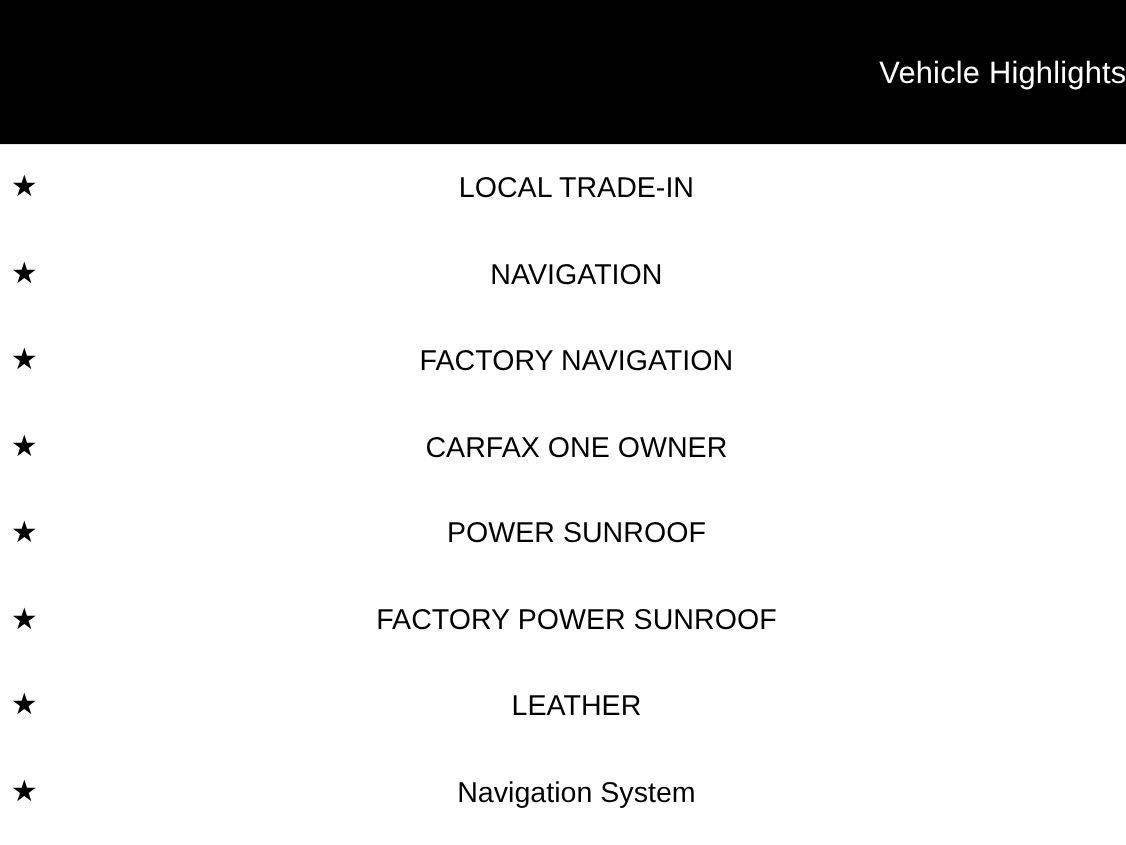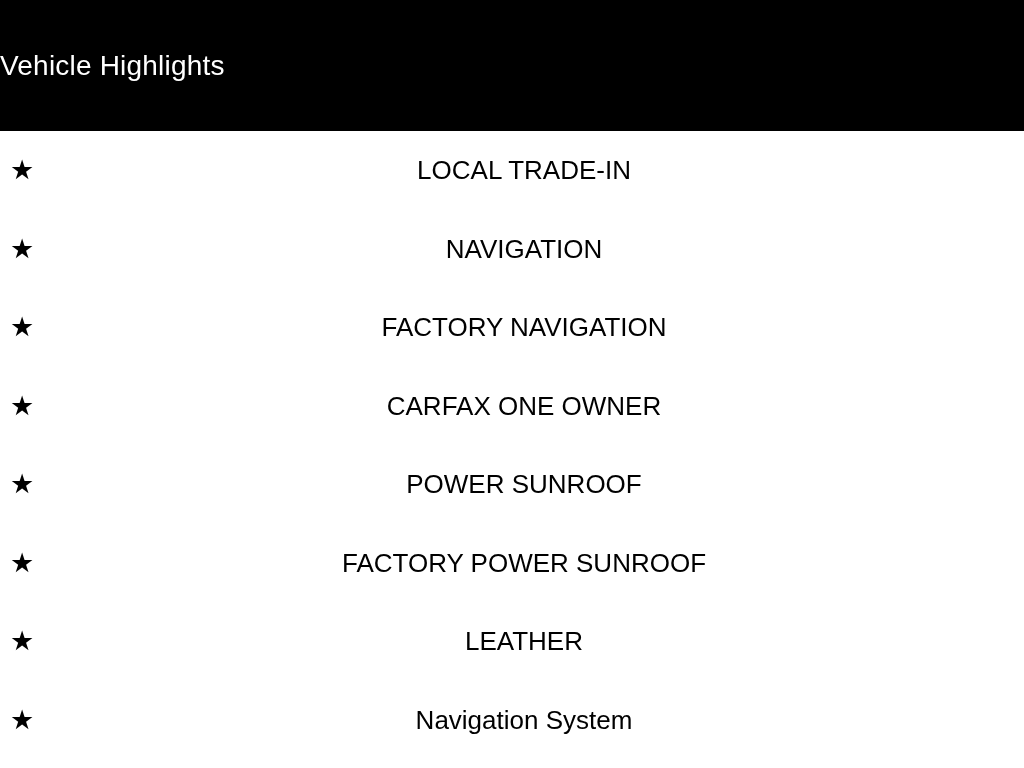--- a/index.html
+++ b/index.html
@@ -18,21 +18,21 @@
     height: 768px;
     background: #ffffff;
   }
 
   .header {
     width: 100%;
     height: 131px;
     background: #000000;
     display: flex;
     align-items: center;
-    justify-content: flex-start;
+    justify-content: flex-end;
     box-sizing: border-box;
   }
 
   .header-title {
     color: #ffffff;
     font-size: 28px;
     font-weight: 400;
     letter-spacing: 0.2px;
     line-height: 1;
     text-align: center;

